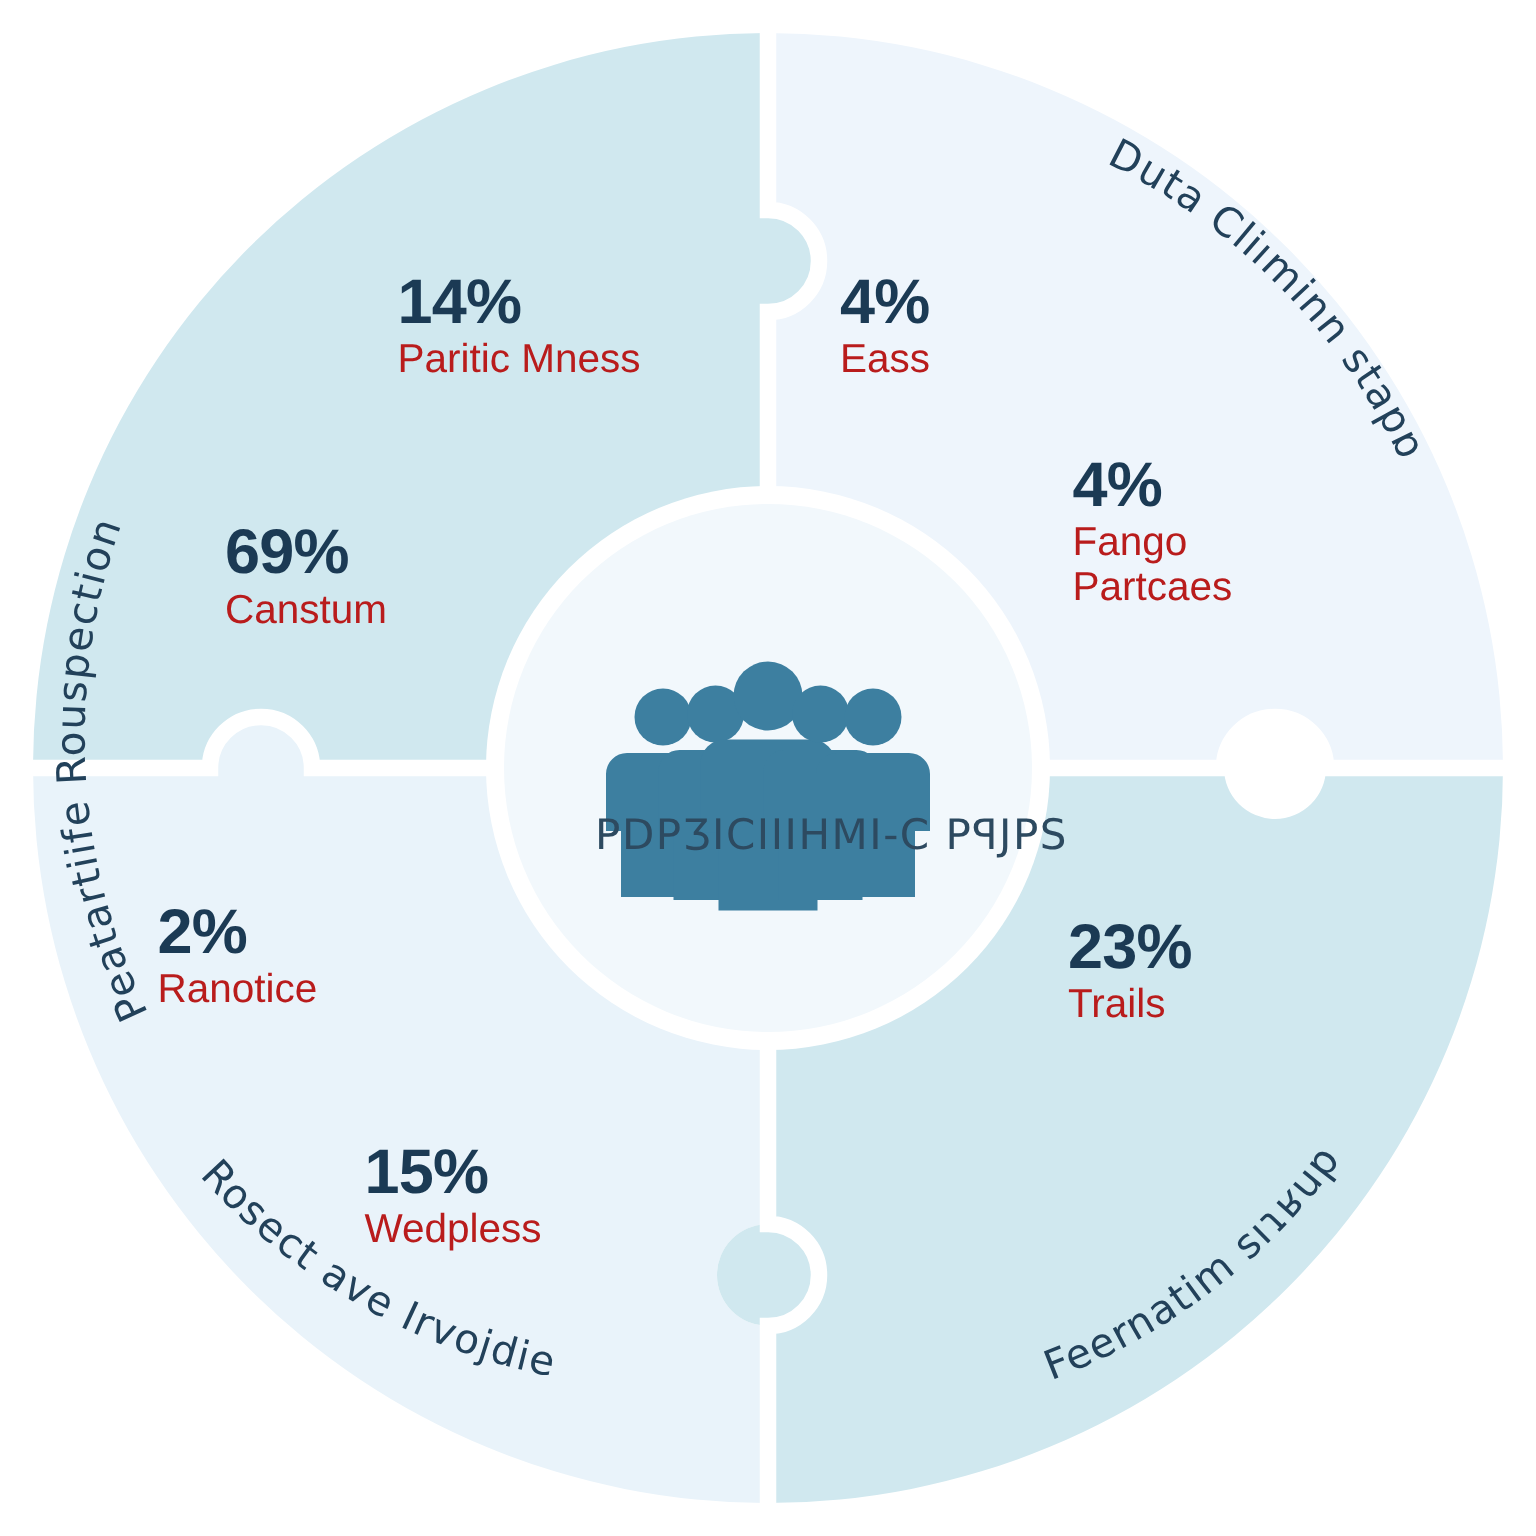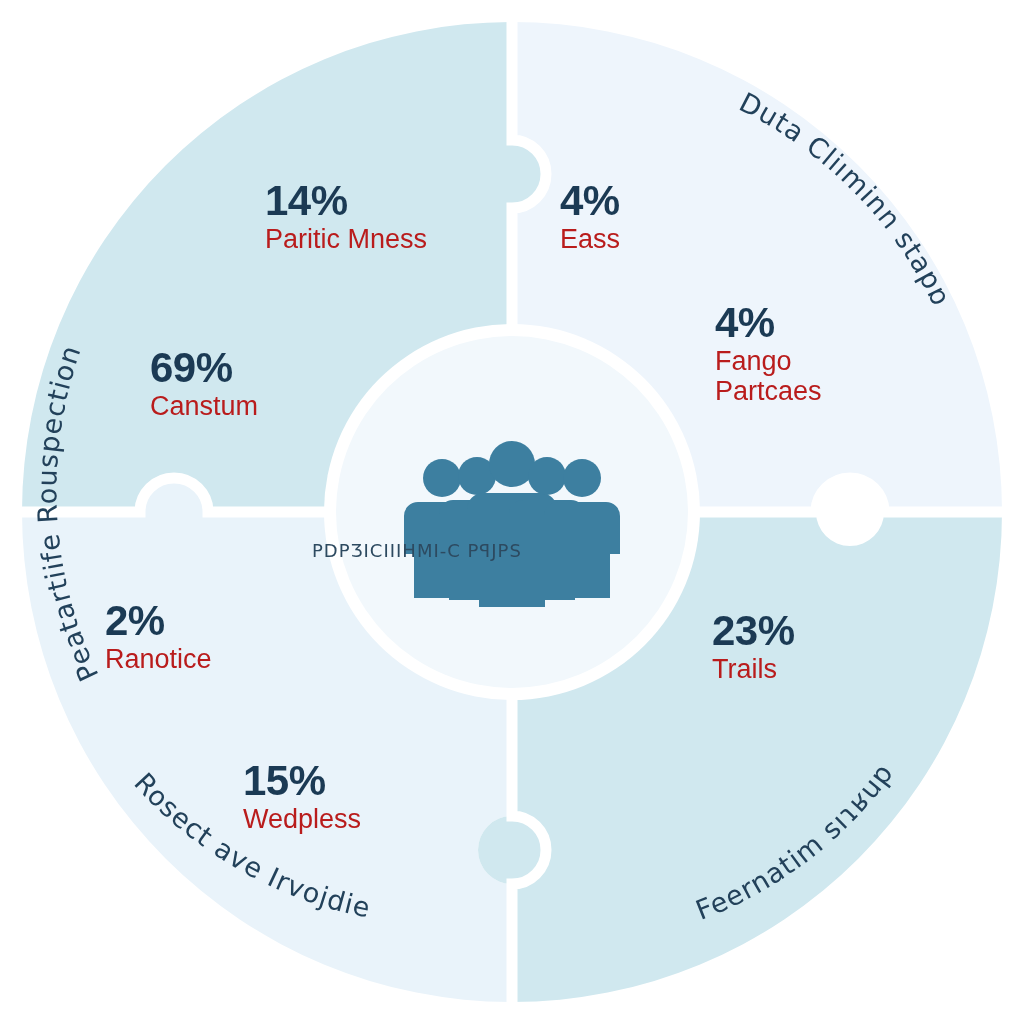--- a/index.html
+++ b/index.html
@@ -31,22 +31,22 @@
     font-weight:normal;
     color:#b91c1c;
     display:block;
     margin-top:2px;
     white-space:pre-line;
   }
   .center-cap{
     position:absolute;
     left:312px;top:540px;
     width:400px;
-    text-align:left;
-    font-size:18px;
+    text-align:right;
+    font-size:28px;
     letter-spacing:1px;
     color:#2d4a60;
     font-family:"DejaVu Sans",sans-serif;
   }
 </style>
 </head>
 <body>
 
 <div id="stage">
 

